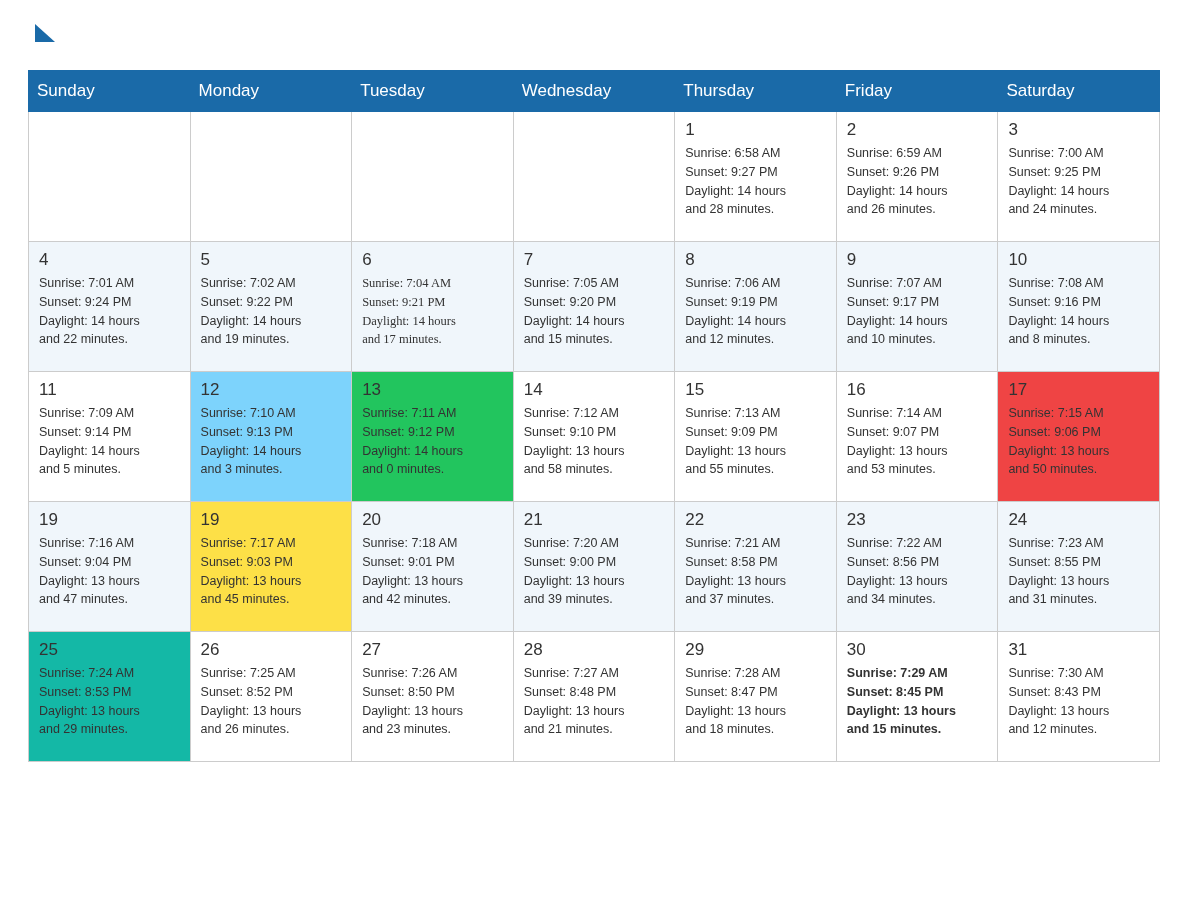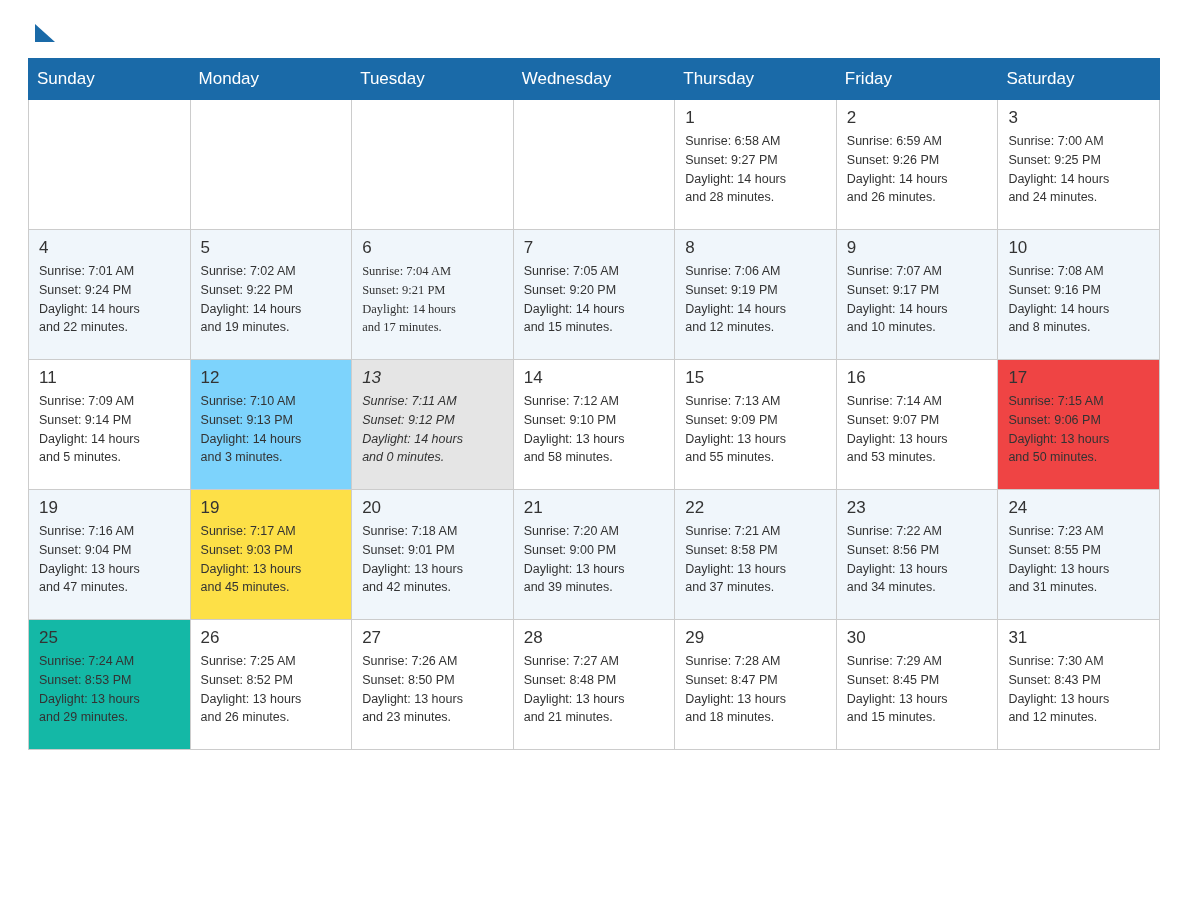--- a/index.html
+++ b/index.html
@@ -29,21 +29,21 @@
       font-weight: 300;
       color: #333;
       line-height: 1.1;
     }
     .location-title {
       font-size: 22px;
       color: #555;
       margin-top: 4px;
     }
     .calendar {
-      margin: 0 28px 20px 28px;
+      margin: 12px 28px 20px 28px;
       border-collapse: collapse;
       width: calc(100% - 56px);
       table-layout: fixed;
     }
     .calendar th {
       background-color: #1a6aa8;
       color: #fff;
       padding: 10px 8px;
       font-size: 17px;
       font-weight: normal;
@@ -205,21 +205,21 @@
 Daylight: 14 hours
 and 5 minutes.</div>
         </td>
         <td style="background: #7dd3fc;">
           <span class="day-number">12</span>
           <div class="day-info" style="white-space: pre-line;">Sunrise: 7:10 AM
 Sunset: 9:13 PM
 Daylight: 14 hours
 and 3 minutes.</div>
         </td>
-        <td style="background: #e5e5e5; font-style: italic;">
+        <td style="background: #22c55e;">
           <span class="day-number">13</span>
           <div class="day-info" style="white-space: pre-line;">Sunrise: 7:11 AM
 Sunset: 9:12 PM
 Daylight: 14 hours
 and 0 minutes.</div>
         </td>
         <td style="background: rgb(255, 255, 255);">
           <span class="day-number">14</span>
           <div class="day-info" style="white-space: pre-line;">Sunrise: 7:12 AM
 Sunset: 9:10 PM
@@ -330,21 +330,21 @@
         </td>
         <td style="background: rgb(255, 255, 255);">
           <span class="day-number">29</span>
           <div class="day-info" style="white-space: pre-line;">Sunrise: 7:28 AM
 Sunset: 8:47 PM
 Daylight: 13 hours
 and 18 minutes.</div>
         </td>
         <td style="background: rgb(255, 255, 255);">
           <span class="day-number">30</span>
-          <div class="day-info" style="white-space: pre-line;">Sunrise: 7:29 AM
+          <div class="day-info" style="white-space: pre-line; font-weight: bold;">Sunrise: 7:29 AM
 Sunset: 8:45 PM
 Daylight: 13 hours
 and 15 minutes.</div>
         </td>
         <td style="background: rgb(255, 255, 255);">
           <span class="day-number">31</span>
           <div class="day-info" style="white-space: pre-line;">Sunrise: 7:30 AM
 Sunset: 8:43 PM
 Daylight: 13 hours
 and 12 minutes.</div>

